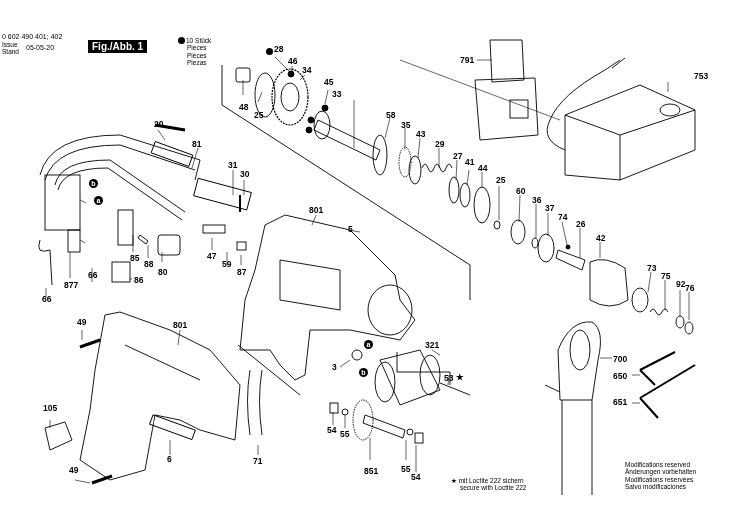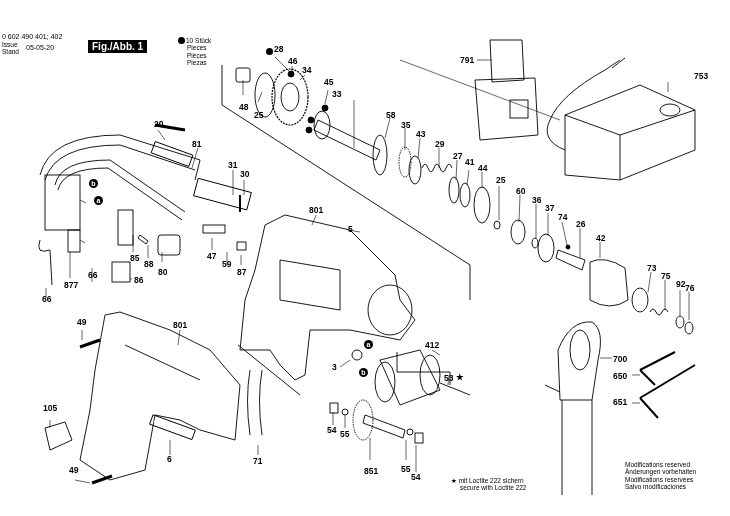--- a/index.html
+++ b/index.html
@@ -271,21 +271,21 @@
 <span class="lbl" style="left:42px;top:295px">66</span>
 <span class="lbl" style="left:309px;top:206px">801</span>
 <span class="lbl" style="left:348px;top:225px">5</span>
 <span class="lbl" style="left:77px;top:318px">49</span>
 <span class="lbl" style="left:173px;top:321px">801</span>
 <span class="lbl" style="left:43px;top:404px">105</span>
 <span class="lbl" style="left:167px;top:455px">6</span>
 <span class="lbl" style="left:253px;top:457px">71</span>
 <span class="lbl" style="left:69px;top:466px">49</span>
 <span class="lbl" style="left:332px;top:363px">3</span>
-<span class="lbl" style="left:425px;top:341px">412</span>
+<span class="lbl" style="left:425px;top:341px">321</span>
 <span class="lbl" style="left:444px;top:374px">53</span>
 <span class="lbl" style="left:456px;top:373px">★</span>
 <span class="lbl" style="left:327px;top:426px">54</span>
 <span class="lbl" style="left:340px;top:430px">55</span>
 <span class="lbl" style="left:364px;top:467px">851</span>
 <span class="lbl" style="left:401px;top:465px">55</span>
 <span class="lbl" style="left:411px;top:473px">54</span>
 <span class="lbl" style="left:613px;top:355px">700</span>
 <span class="lbl" style="left:613px;top:372px">650</span>
 <span class="lbl" style="left:613px;top:398px">651</span>

